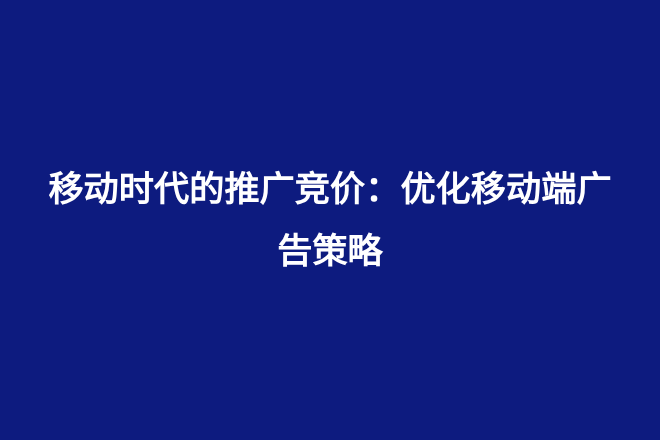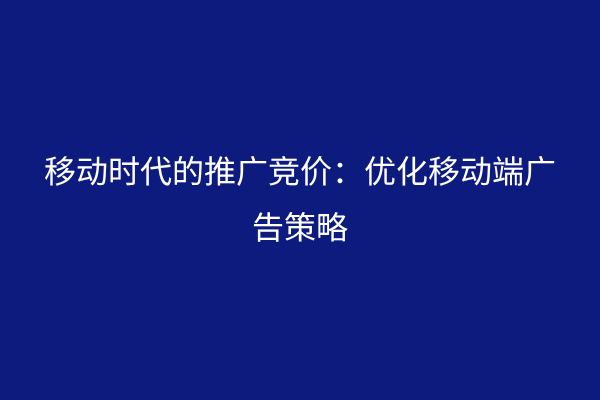--- a/index.html
+++ b/index.html
@@ -34,21 +34,21 @@
     text-align: center;
   }
 
   #title-text {
     display: block;
     margin: 0;
     padding: 0;
     color: #ffffff;
     font-family: "DejaVu Sans", "Liberation Sans", sans-serif;
     font-size: 32px;
-    font-weight: 400;
+    font-weight: 700;
     line-height: 56px;
     letter-spacing: 0px;
     text-align: center;
     word-break: break-all;
     white-space: normal;
     -webkit-font-smoothing: antialiased;
   }
 </style>
 </head>
 <body>

